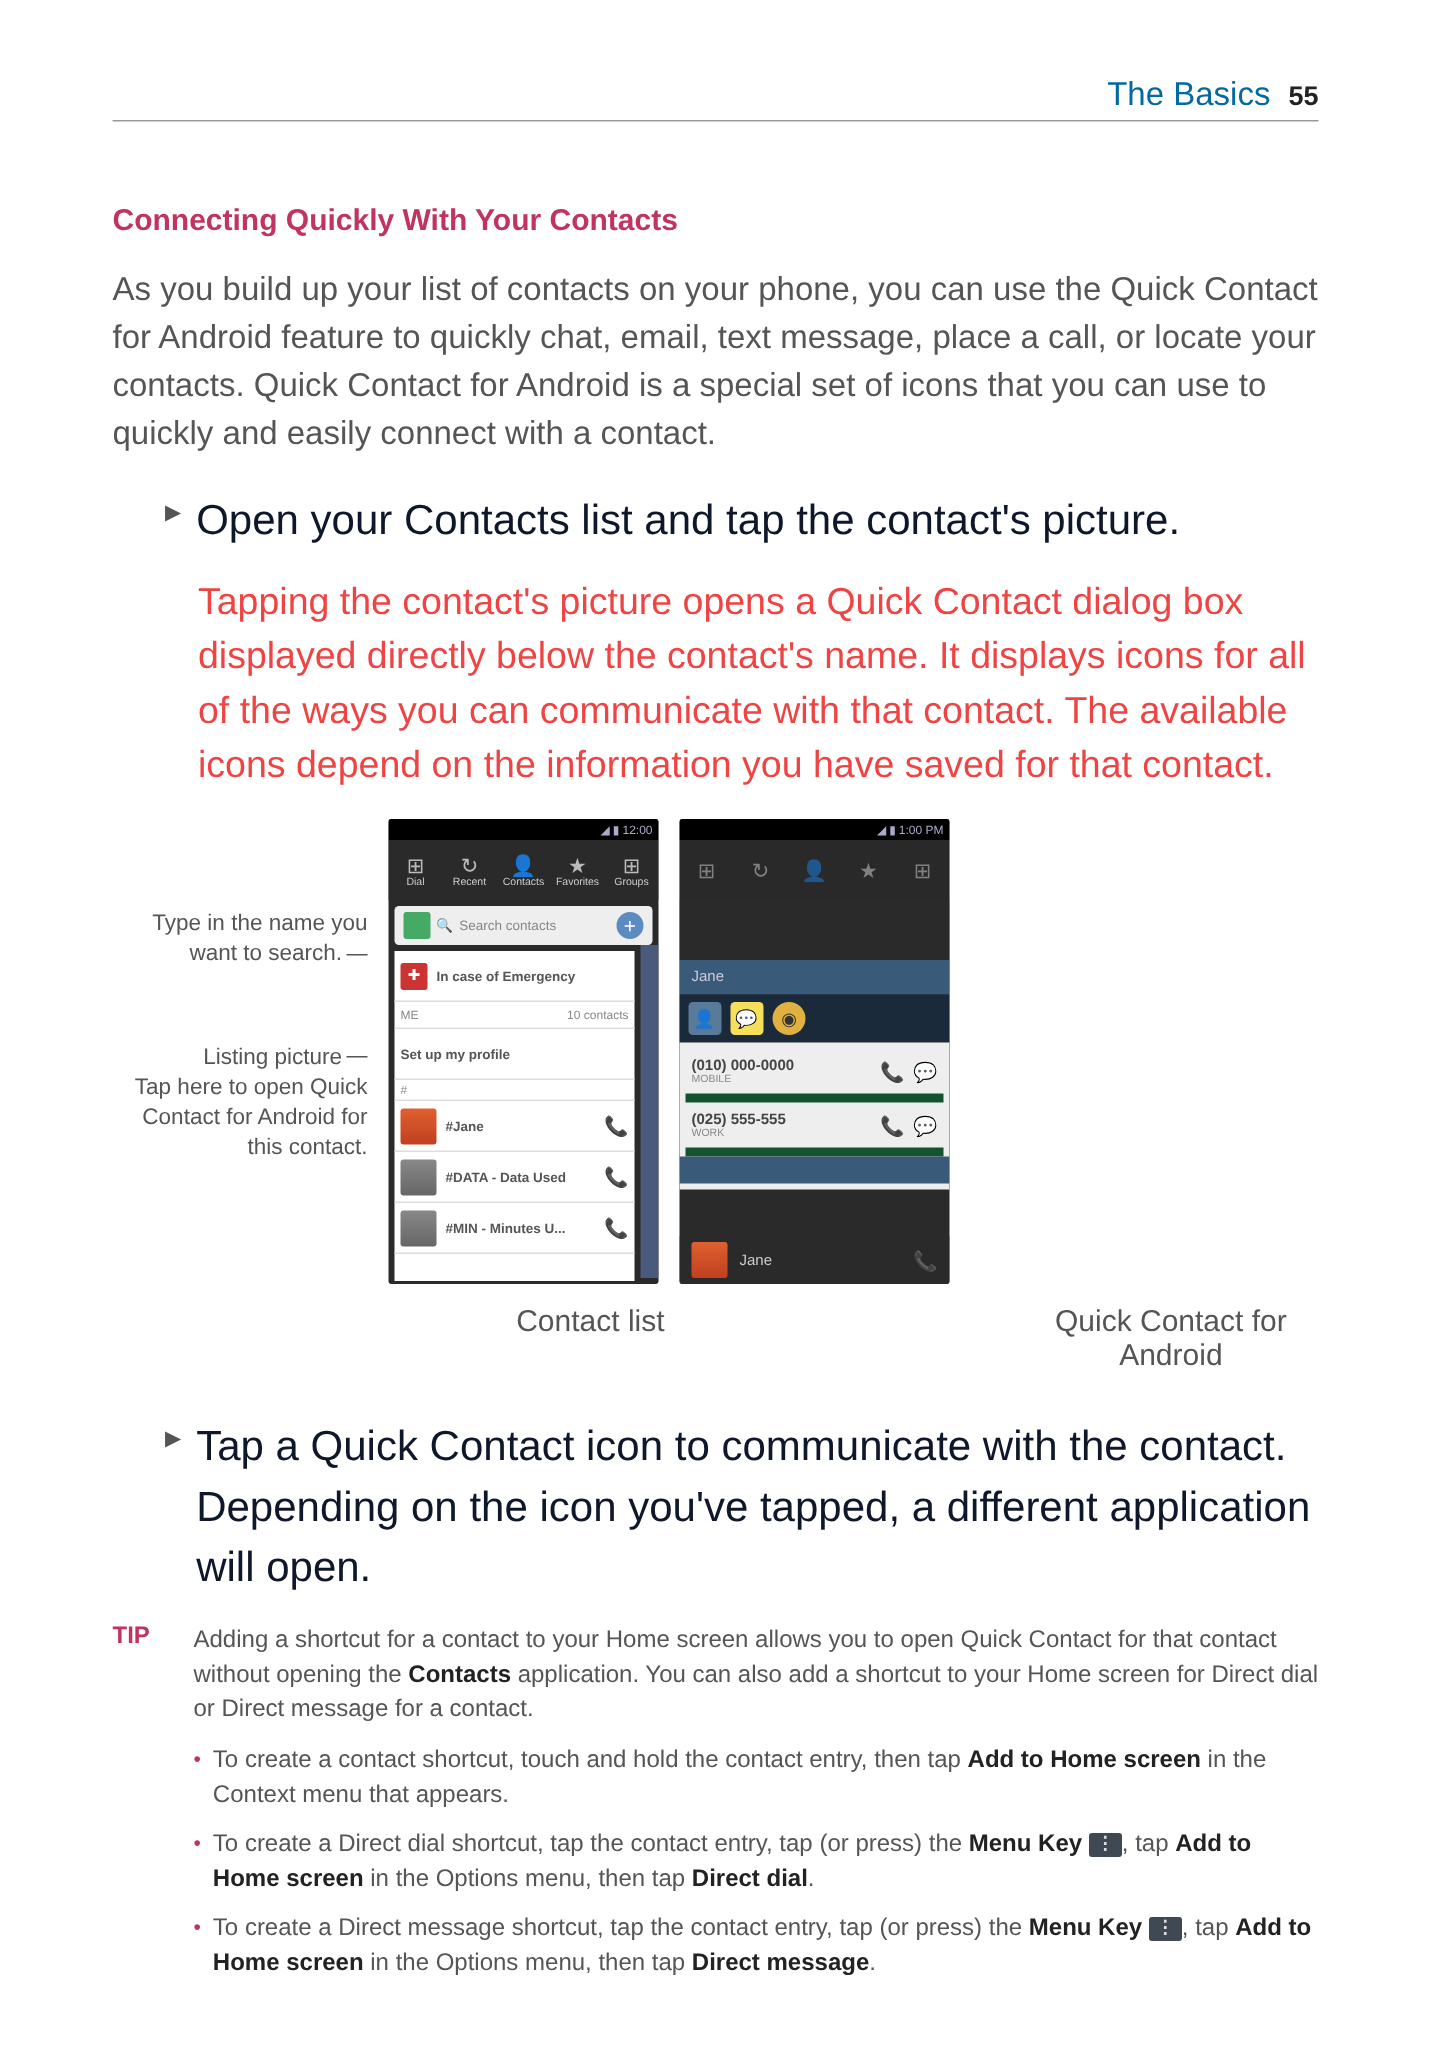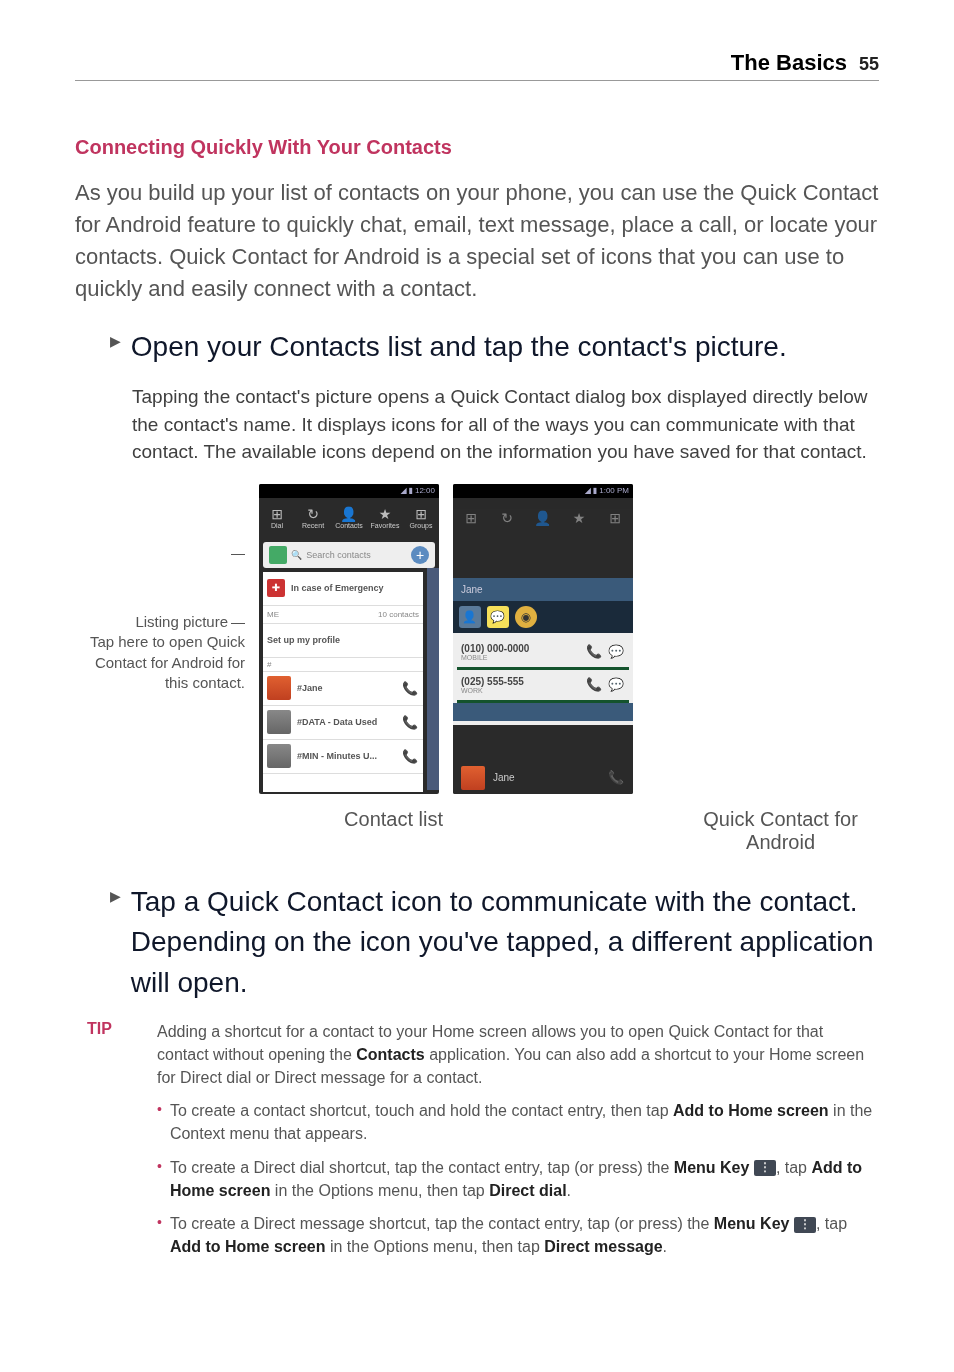--- a/index.html
+++ b/index.html
@@ -21,22 +21,22 @@
     }
     .header-row {
       display: flex;
       justify-content: flex-end;
       align-items: baseline;
       gap: 12px;
       padding-bottom: 4px;
     }
     .section-name {
       font-size: 22px;
-      color: #000000;
-      font-weight: 700;
+      color: #0369a1;
+      font-weight: 400;
     }
     .page-num {
       font-size: 18px;
       font-weight: bold;
       color: #222;
     }
     .main-title {
       color: #c0345f;
       font-size: 20px;
       font-weight: bold;
@@ -62,23 +62,23 @@
       font-size: 14px;
       margin-top: 6px;
     }
     .step-text {
       font-size: 28px;
       line-height: 1.45;
       color: #0f172a;
     }
     .step-para-indent {
       margin-left: 57px;
-      font-size: 19px;
+      font-size: 25px;
       line-height: 1.45;
-      color: #404040;
+      color: #ef4444;
       margin-bottom: 18px;
     }
     .figure-area {
       display: flex;
       align-items: flex-start;
       margin: 8px 0 14px 0;
       gap: 14px;
     }
     .left-labels {
       text-align: right;
@@ -223,21 +223,21 @@
       display: flex;
       align-items: center;
       justify-content: center;
       font-size: 12px;
     }
     .qc-detail {
       background: #eee;
       padding: 4px;
     }
     .qc-row {
-      border-bottom: 3px solid #14532d;
+      border-bottom: 6px solid #14532d;
       padding: 6px 4px;
       display: flex;
       align-items: center;
       font-size: 9px;
       color: #444;
       gap: 6px;
     }
     .qc-num { font-weight: bold; font-size: 10px; }
     .qc-type { font-size: 7px; color: #888; }
     .qc-actions {
@@ -278,23 +278,22 @@
     }
     .cap2 {
       margin-left: 200px;
       width: 200px;
       text-align: center;
       font-size: 20px;
       color: #555;
     }
     .tip-section {
       display: flex;
-      gap: 20px;
+      gap: 4px;
       margin-top: 14px;
-      margin-left: 12px;
     }
     .tip-label {
       color: #c0345f;
       font-weight: bold;
       font-size: 16px;
       width: 50px;
       flex-shrink: 0;
     }
     .tip-body {
       font-size: 16px;
@@ -366,21 +365,21 @@
     <span class="tri">▶</span>
     <span class="step-text">Open your Contacts list and tap the contact's picture.</span>
   </div>
 </div>
 
 <p class="step-para-indent">Tapping the contact's picture opens a Quick Contact dialog box displayed directly below the contact's name. It displays icons for all of the ways you can communicate with that contact. The available icons depend on the information you have saved for that contact.</p>
 
 <div class="figure-area">
   <div class="left-labels">
     <div class="lbl-block" style="margin-top:60px;">
-      <span class="lbl-line"></span>
+      <span>Type in the name you want to search.</span><span class="lbl-line"></span>
     </div>
     <div class="lbl-block" style="margin-top:48px;">
       <span>Listing picture</span><span class="lbl-line"></span><br>
       <span>Tap here to open Quick Contact for Android for this contact.</span>
     </div>
   </div>
 
   <div class="phone-shot">
     <div class="status-bar">
       <span>◢</span>

